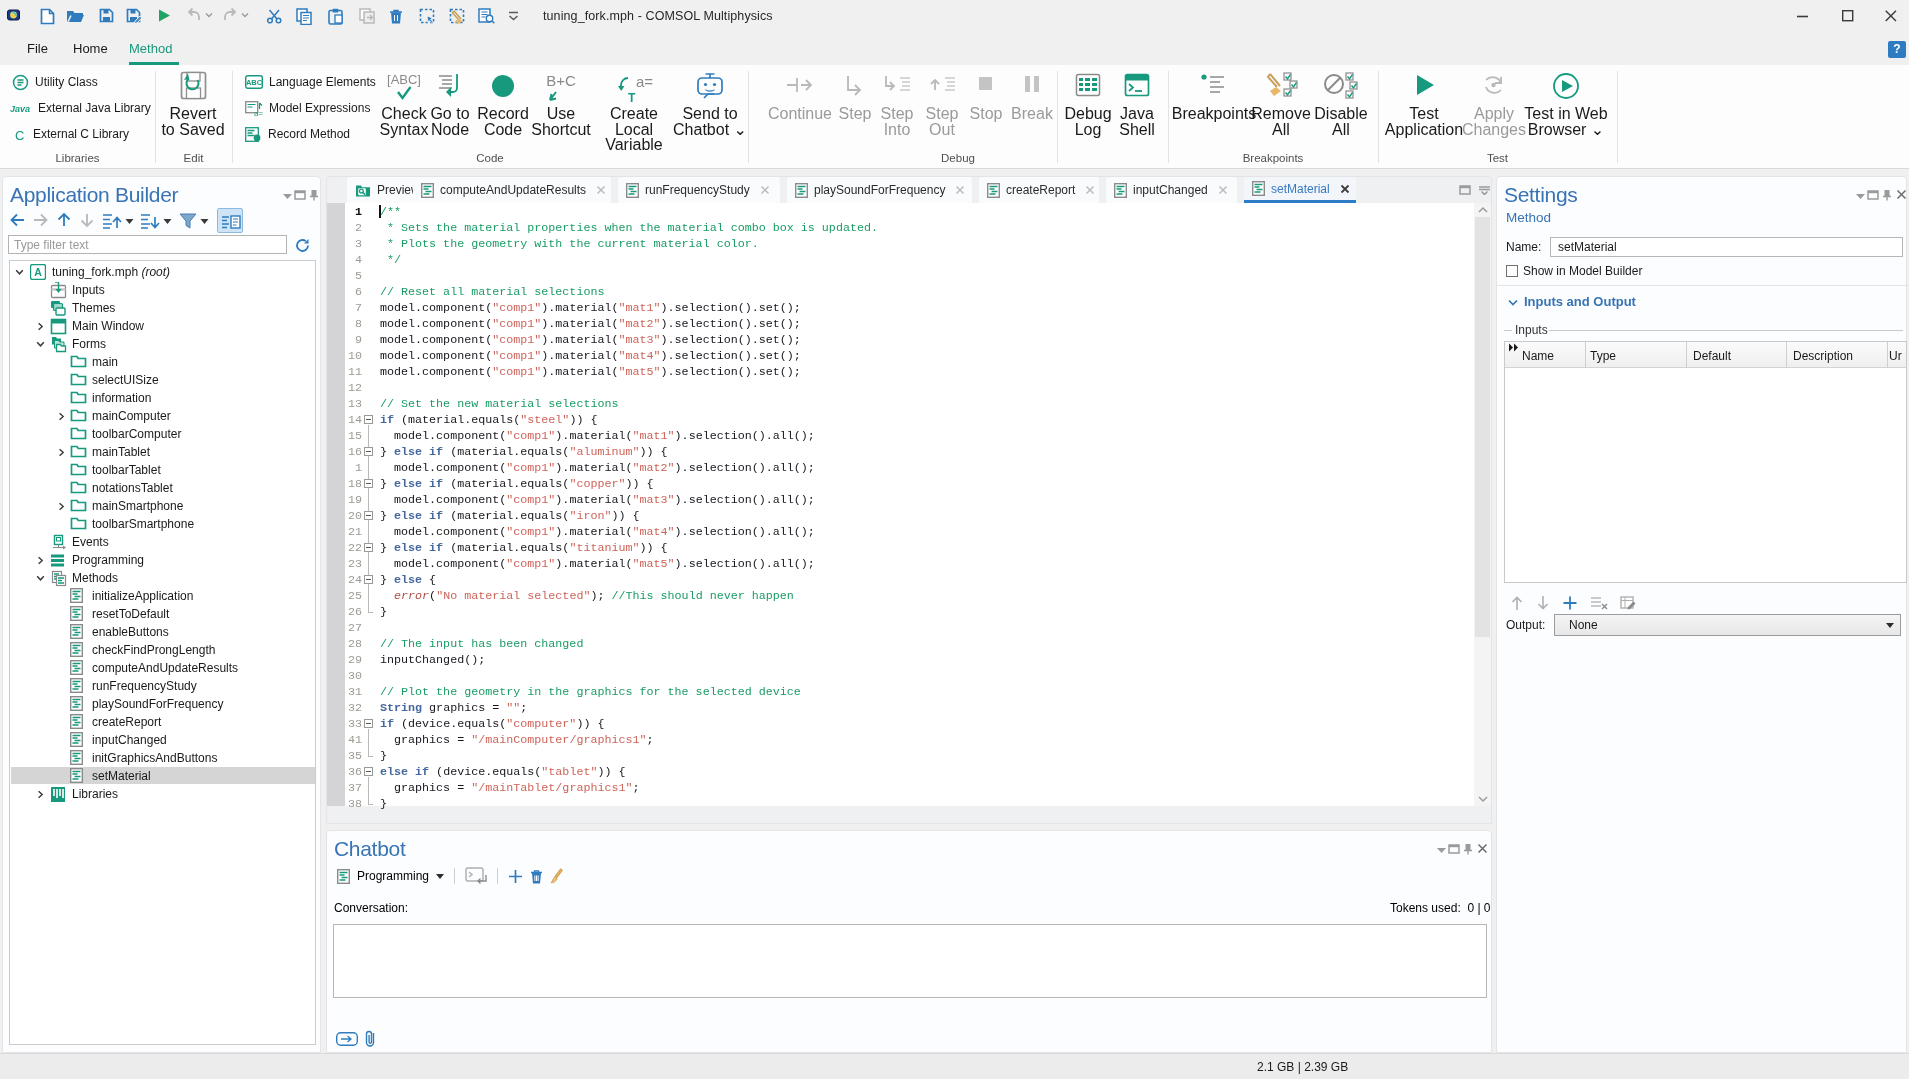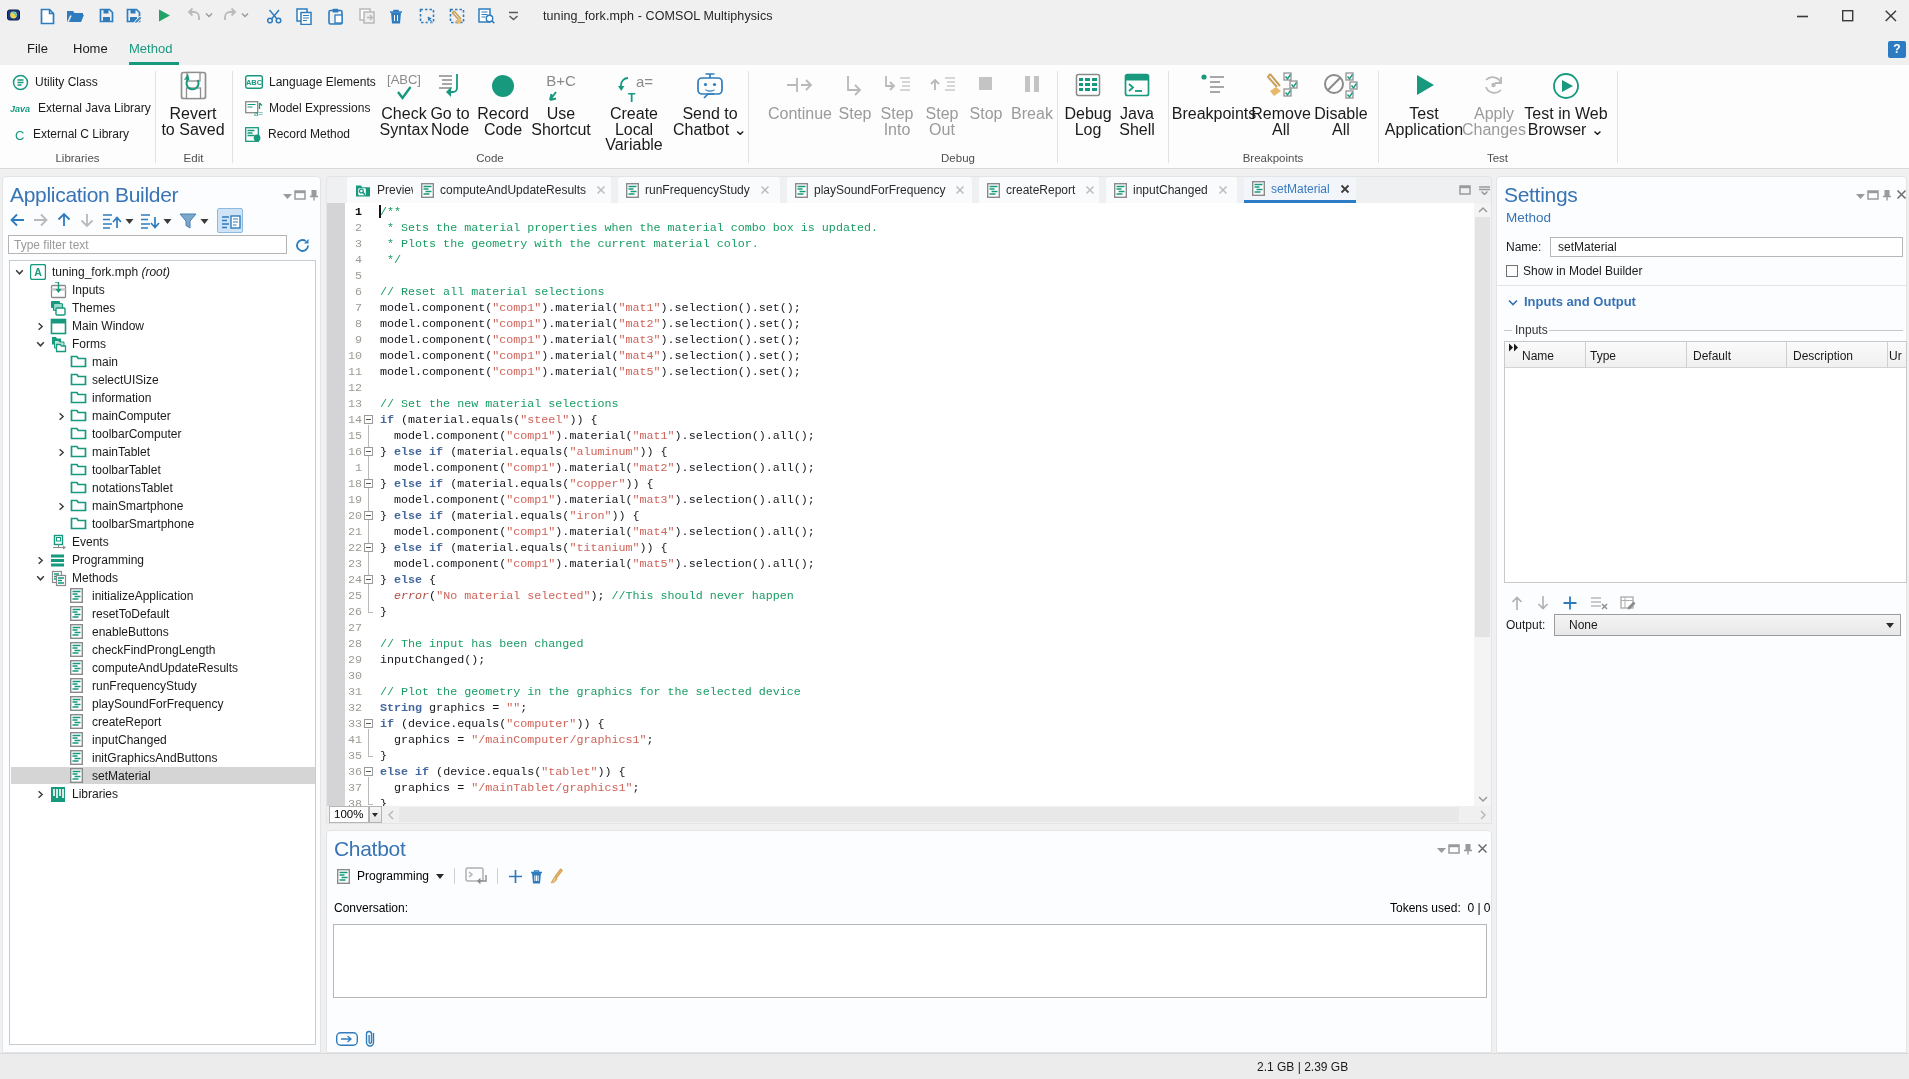--- a/index.html
+++ b/index.html
@@ -1086,32 +1086,20 @@
   <div class="abs" style="left:53px;top:29px;width:1.5px;height:13px;background:#111"></div>
   <div id="vscroll">
     <svg class="abs" style="left:4px;top:3px" width="10" height="8">
         <path d="M1 6 l4 -4 4 4" fill="none" stroke="#9a9a9a" stroke-width="1.5"></path>
       </svg>
     <div class="abs" style="left:1px;top:14px;width:15px;height:420px;background:#e3e3e4"></div>
     <svg class="abs" style="left:4px;top:592px" width="10" height="8">
         <path d="M1 2 l4 4 4 -4" fill="none" stroke="#9a9a9a" stroke-width="1.5"></path>
       </svg>
   </div>
-  <div id="zoomrow">
-    <div class="abs" style="left:2px;top:0px;width:40px;height:17px;background:#fff;border:1px solid #b4b4b4;font-size:11.5px;padding:1px 0 0 4px">100%</div>
-    <div class="abs" style="left:42px;top:0px;width:13px;height:17px;background:linear-gradient(#f6f6f6,#e4e4e4);border:1px solid #b4b4b4"></div>
-    <div class="abs" style="left:45px;top:6.5px;width:0;height:0;border-left:3.5px solid transparent;border-right:3.5px solid transparent;border-top:4.5px solid #2b2b2b"></div>
-    <svg class="abs" style="left:60px;top:4px" width="8" height="10">
-        <path d="M6 1 l-4 4 4 4" fill="none" stroke="#b9b9b9" stroke-width="1.5"></path>
-      </svg>
-    <div class="abs" style="left:72px;top:1px;width:1060px;height:15px;background:#e8e8e8"></div>
-    <svg class="abs" style="left:1152px;top:4px" width="8" height="10">
-        <path d="M2 1 l4 4 -4 4" fill="none" stroke="#b9b9b9" stroke-width="1.5"></path>
-      </svg>
-  </div>
 </div>
 
 <div class="panel" id="chatpanel">
   <div class="ptitle">Chatbot</div>
   <svg class="abs" style="left:1108px;top:16px" width="13" height="10">
       <path d="M2 1 h9 L6.5 6 z" fill="#9a9a9a"></path>
     </svg>
 <svg class="abs" style="left:1121px;top:13px" width="12" height="10">
       <rect x="1" y="1" width="10" height="8" fill="none" stroke="#9a9a9a" stroke-width="1.5"></rect>
       <rect x="1" y="1" width="10" height="2.2" fill="#9a9a9a"></rect>

